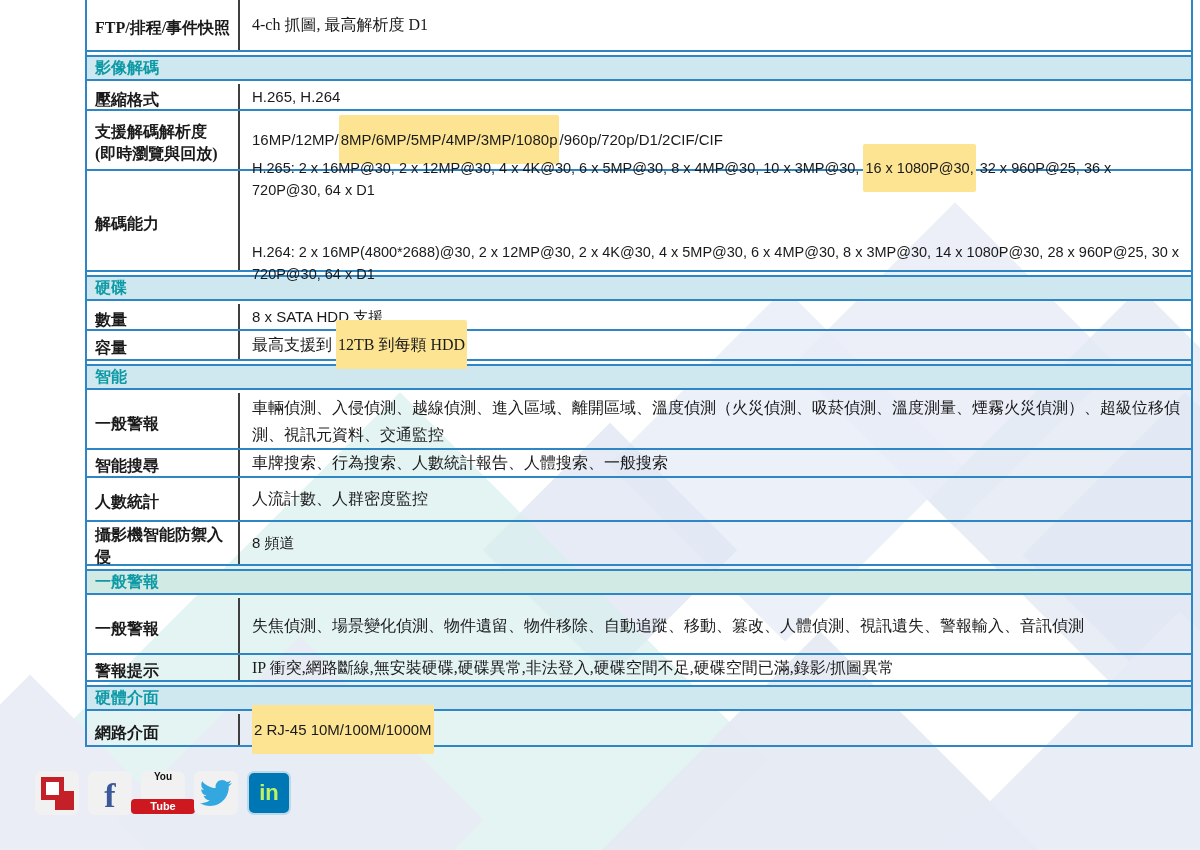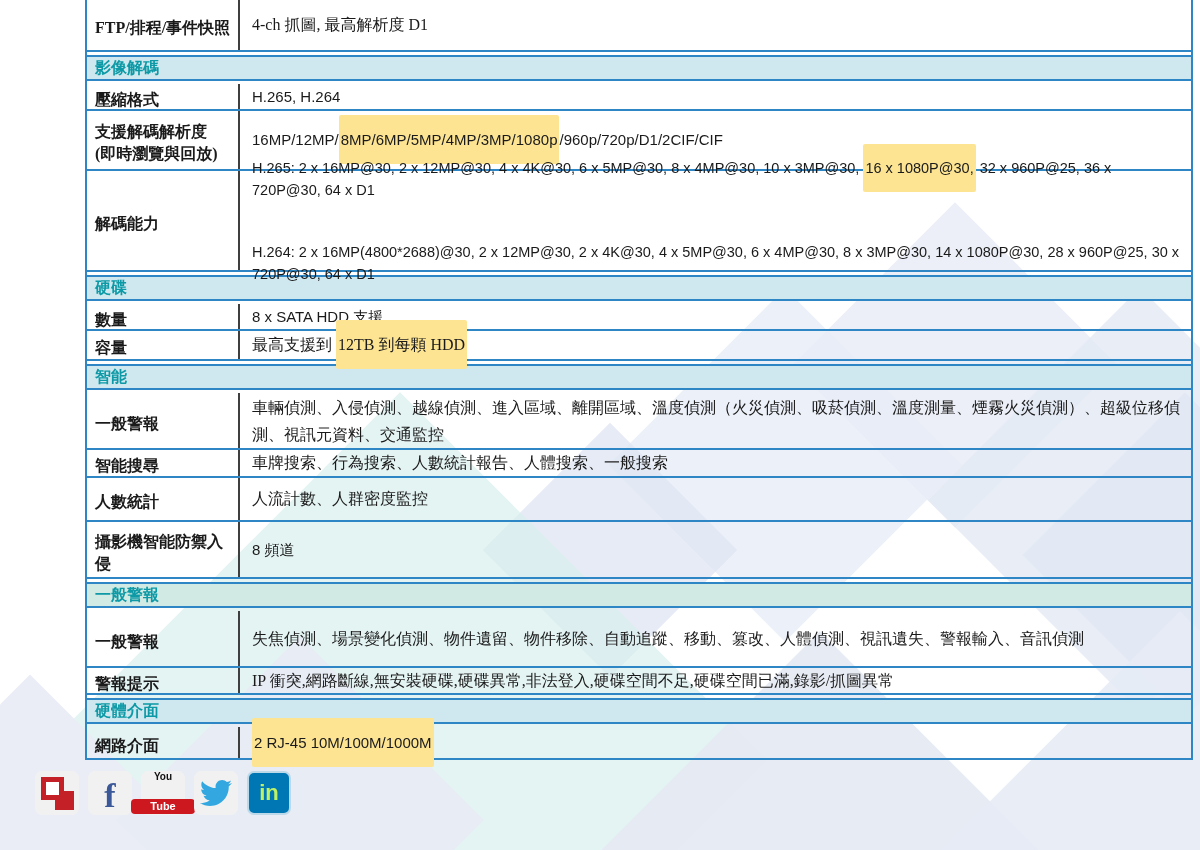--- a/index.html
+++ b/index.html
@@ -24,21 +24,21 @@
   .val{flex:1; padding:2px 10px 2px 12px; display:flex; flex-direction:column;
     justify-content:center; font-size:16px; line-height:22px;}
   .sans{font-family:"Liberation Sans", sans-serif; font-size:15px;}
   .band{margin:3px 0; border-top:2px solid var(--border-blue); border-bottom:2px solid var(--border-blue);
     background:var(--band-bg); height:26px; display:flex; align-items:center;
     padding-left:8px; font-weight:bold; font-size:16px; color:var(--section-text);}
   .band.teal{background:#d2eae4;}
   .hl{background:var(--highlight); border-radius:2px; padding:16px 2px;}
   .r0{height:52px;} .r2{height:27px;} .r3{height:60px;} .r4{height:101px;}
   .r6{height:27px;} .r7{height:30px;} .r9{height:57px;} .r10{height:28px;}
-  .r11{height:44px;} .r12{height:57px;} .r14{height:57px;} .r15{height:27px;}
+  .r11{height:44px;} .r12{height:44px;} .r14{height:57px;} .r15{height:27px;}
   .r17{height:33px;}
   .r4 .val p{margin:20px 0; line-height:22px; font-size:14.5px;}
   .r9 .val, .r14 .val{line-height:27px;}
   
   .social{position:absolute; left:35px; top:771px; display:flex; gap:9px; z-index:3;}
   .sicon{width:44px; height:44px; border-radius:7px; background:#f1f1f1;
     display:flex; align-items:center; justify-content:center; position:relative; cursor:pointer;
     font-family:"Liberation Sans", sans-serif;}
   .logo-wrap{position:relative; width:38px; height:38px;}
   .logo-sq-fill{position:absolute; right:2px; bottom:2px; width:19px; height:19px;

